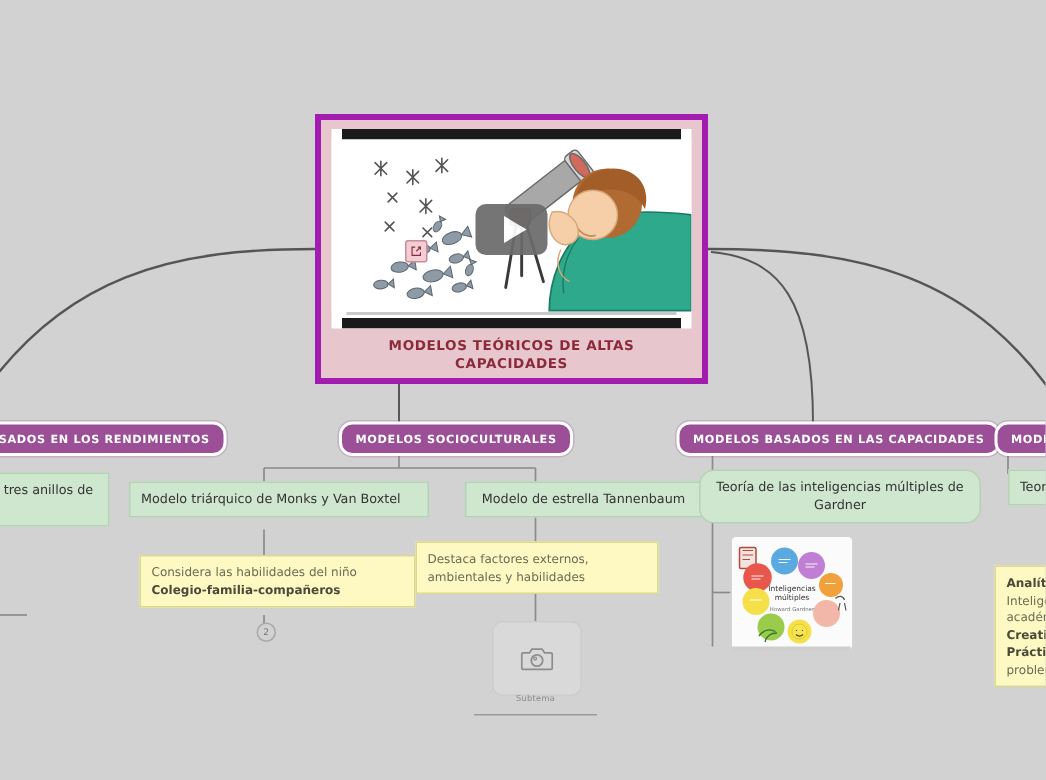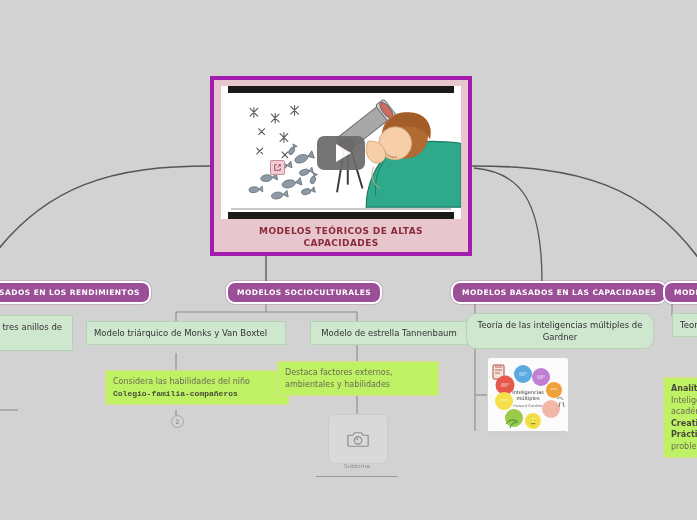--- a/index.html
+++ b/index.html
@@ -62,21 +62,21 @@
   
   .green{
     position:absolute;background:#cfe6cf;border:1px solid #b4d3b4;
     color:#333333;font-size:8.5px;line-height:12px;
     padding:5px 7px;box-sizing:border-box;
   }
   .green.center-txt{text-align:center;}
 
   
   .note{
-    position:absolute;background:#bef264;border:1px solid #d9d98f;
+    position:absolute;background:#fef9c3;border:1px solid #d9d98f;
     color:#6b6b55;font-size:8px;line-height:11.5px;
     padding:5px 7px;box-sizing:border-box;
   }
 
   
   .imgph{
     position:absolute;left:328px;top:414px;width:58px;height:48px;
     background:#d9d9d9;border:1px solid #cccccc;border-radius:7px;
     display:flex;align-items:center;justify-content:center;
   }
@@ -269,23 +269,23 @@
   <div class="green" style="left:-67px;top:315px;width:140px;">Modelo de los tres anillos de Renzulli</div>
 
   <div class="green" style="left:86px;top:321px;width:200px;">Modelo triárquico de Monks y Van Boxtel</div>
 
   <div class="green center-txt" style="left:278px;top:321px;width:158px;margin-left:32px;">Modelo de estrella Tannenbaum</div>
 
   <div class="green center-txt" style="left:466px;top:313px;width:188px;border-radius:10px;">Teoría de las inteligencias múltiples de Gardner</div>
 
   <div class="green" style="left:672px;top:313px;width:150px;">Teoría triárquica de Sternberg</div>
 
-  <div class="note" style="left:93px;top:370px;width:184px;margin-left:12px;">
+  <div class="note" style="left:93px;top:370px;width:184px;">
     <div>Considera las habilidades del niño</div>
-    <div style="font-weight:bold;color:#4a4a3a;font-family:Liberation Mono, monospace;">Colegio-familia-compañeros</div>
+    <div style="font-weight:bold;color:#4a4a3a;">Colegio-familia-compañeros</div>
   </div>
 
   <div class="note" style="left:277px;top:361px;width:162px;">
     <div>Destaca factores externos,</div>
     <div>ambientales y habilidades</div>
   </div>
 
   <div class="note" style="left:663px;top:377px;width:160px;">
     <div style="font-weight:bold;color:#4a4a3a;">Analítica:</div>
     <div>Inteligencia</div>

